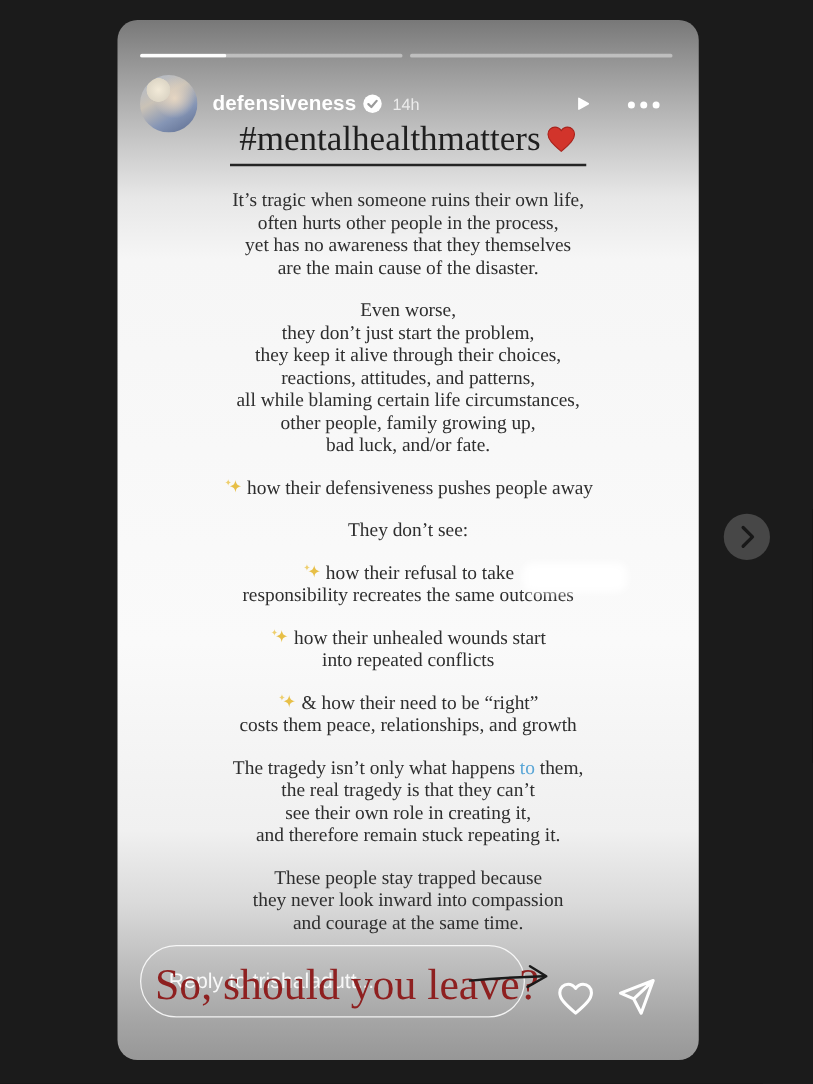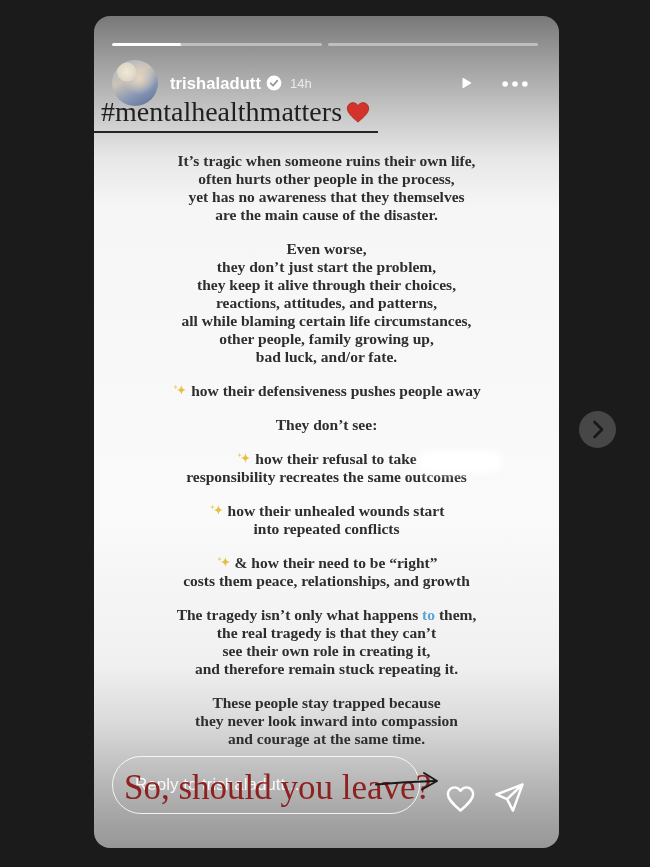--- a/index.html
+++ b/index.html
@@ -17,28 +17,28 @@
   .avatar{width:46px;height:46px;border-radius:50%;flex:0 0 auto;
           background:radial-gradient(circle at 32% 26%,#f2ead8 0%,#ddd6c6 20%,rgba(0,0,0,0) 21%),
                      radial-gradient(circle at 60% 40%,#e6d6c2 0%,rgba(0,0,0,0) 42%),
                      linear-gradient(150deg,#aab6ca 0%,#cac2b6 38%,#8595b5 68%,#5a6a8e 100%);}
   .username{margin-left:12px;color:#ffffff;font-size:16.5px;font-weight:700;letter-spacing:.1px;}
   .badge{margin-left:5px;display:inline-flex;}
   .timestamp{margin-left:8px;color:rgba(255,255,255,0.75);font-size:13px;font-weight:400;}
   .play-btn{position:absolute;left:359px;top:54px;width:26px;height:26px;display:flex;align-items:center;justify-content:center;cursor:pointer;}
   .more-btn{position:absolute;left:401px;top:60px;width:40px;height:16px;display:flex;align-items:center;justify-content:center;cursor:pointer;}
   
-  .title-wrap{position:absolute;left:0;right:0;top:80px;}
+  .title-wrap{position:absolute;left:0;right:0;top:80px;text-align:center;}
   .title{display:inline-block;font-family:"Liberation Serif","DejaVu Serif",serif;font-size:28px;line-height:32px;
          color:#1f1f1f;padding:0 7px 3px 7px;border-bottom:2.5px solid #242424;}
   .title-heart{vertical-align:-3px;margin-left:3px;}
   
   .story-text{position:absolute;left:0;right:0;top:136px;text-align:center;
               font-family:"Liberation Serif","DejaVu Serif",serif;font-size:15.5px;line-height:18px;color:#2e2e2e;}
-  .para{margin:0 0 16px 0;font-weight:bold;}
+  .para{margin:0 0 16px 0;}
   .line{white-space:nowrap;}
   .sparkle{display:inline-block;vertical-align:-2px;margin-right:4px;}
   .blur-patch{position:absolute;left:324px;top:434px;width:84px;height:24px;border-radius:9px;
               background:rgba(255,255,255,0.9);filter:blur(3px);}
   
   .question{position:absolute;left:30px;top:752px;z-index:6;white-space:nowrap;
             font-family:"Liberation Serif","DejaVu Serif",serif;font-size:35px;color:#8e2020;}
   .arrow{position:absolute;left:279px;top:753px;z-index:6;}
   .reply-pill{position:absolute;left:18px;top:740px;width:308px;height:58px;border:1.5px solid rgba(255,255,255,0.85);
               border-radius:30px;z-index:2;box-sizing:border-box;}
@@ -62,21 +62,21 @@
       <div class="progress-track">
         <div class="progress-fill" style="width: 33%;"></div>
       </div>
       <div class="progress-track">
         <div class="progress-fill" style="width: 0%;"></div>
       </div>
     </div>
 
     <div class="header-row">
       <div class="avatar"></div>
-      <span class="username">trishaladutt</span>
+      <span class="username">defensiveness</span>
       <span class="badge">
         <svg width="16" height="16" viewBox="0 0 16 16">
           <circle cx="8" cy="8" r="7.4" fill="#ffffff"></circle>
           <polyline points="4.7,8.3 7.1,10.6 11.3,5.7" fill="none" stroke="#9a9a9a" stroke-width="1.8" stroke-linecap="round" stroke-linejoin="round"></polyline>
         </svg>
       </span>
       <span class="timestamp">14h</span>
     </div>
 
     <button class="play-btn icon-reset" style="background:none;border:0;">

